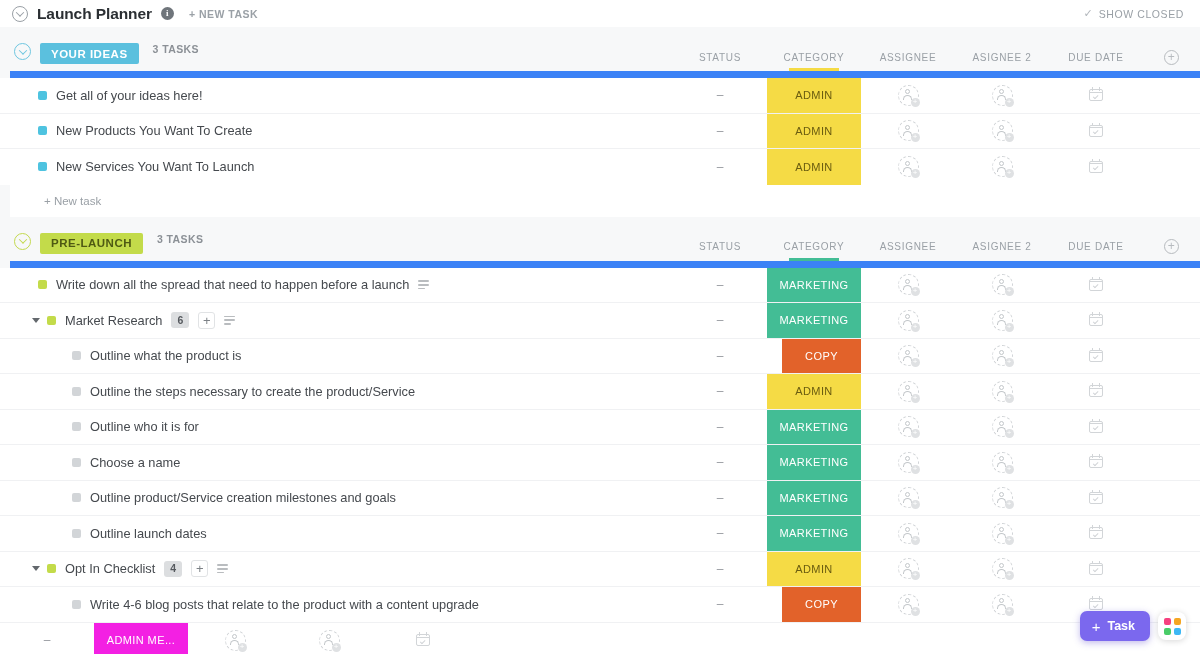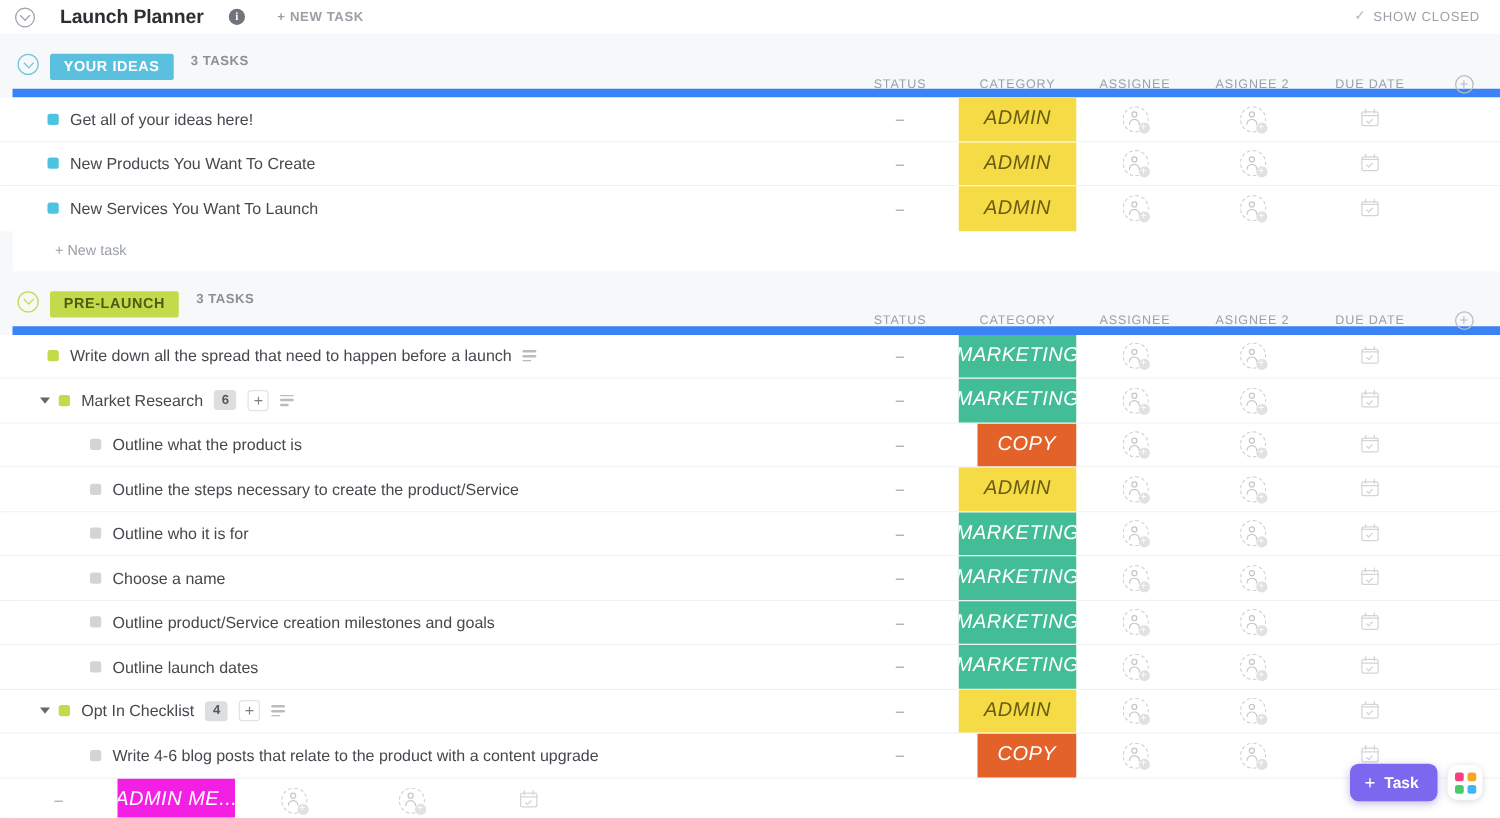--- a/index.html
+++ b/index.html
@@ -13,21 +13,21 @@
 
   
   .topbar {
     height: 27px;
     background: #ffffff;
     display: flex;
     align-items: center;
     padding: 0 14px 0 12px;
     position: relative;
   }
-  .topbar-left { display: flex; align-items: center; gap: 20px; }
+  .topbar-left { display: flex; align-items: center; gap: 9px; }
   .chev-circle {
     width: 16px; height: 16px; border-radius: 50%;
     border: 1.3px solid #9aa0a6;
     display: flex; align-items: center; justify-content: center;
     flex: none;
   }
   .chev-circle::after {
     content: "";
     width: 5px; height: 5px;
     border-right: 1.3px solid #9aa0a6;
@@ -88,21 +88,21 @@
   }
   .grp-badge.blue { background: #5bc0de; color: #ffffff; }
   .grp-badge.lime { background: #c3db4a; color: #4f5a13; }
   .grp-count {
     margin-left: 14px;
     font-size: 10.5px; font-weight: bold; color: #8b9096; letter-spacing: 0.4px;
   }
 
   
   .col-head {
-    position: absolute; right: 0; top: 10px;
+    position: absolute; right: 0; top: 0;
     height: 28px;
     display: flex; align-items: center;
   }
   .col-head .col {
     font-size: 10px; color: #9aa0a6; letter-spacing: 0.7px;
     text-align: center; position: relative; height: 28px;
     display: flex; align-items: center; justify-content: center;
   }
   .col-underline { position: absolute; bottom: 0; left: 22px; right: 22px; height: 3px; }
 
@@ -171,22 +171,22 @@
 
   .cell {
     display: flex; align-items: center; justify-content: center;
     flex: none; position: relative;
   }
   .dash { color: #95999e; font-size: 12px; }
 
   .cat-chip {
     width: 94px; height: 100%;
     display: flex; align-items: center; justify-content: center;
-    color: #ffffff; font-size: 16px; letter-spacing: 0.4px;
-    overflow: hidden; white-space: nowrap; font-style: italic;
+    color: #ffffff; font-size: 11px; letter-spacing: 0.4px;
+    overflow: hidden; white-space: nowrap;
   }
   .cat-chip.admin     { background: #f5db45; color: #6a5c10; }
   .cat-chip.marketing { background: #43bd95; }
   .cat-chip.copy      { background: #e2622a; margin-left: 15px; }
   .cat-chip.social    { background: #f320e3; }
 
   .avatar-add { width: 21px; height: 21px; position: relative; }
   .avatar-add .ring {
     position: absolute; inset: 0; border-radius: 50%;
     border: 1px dashed #d0d3d6;

